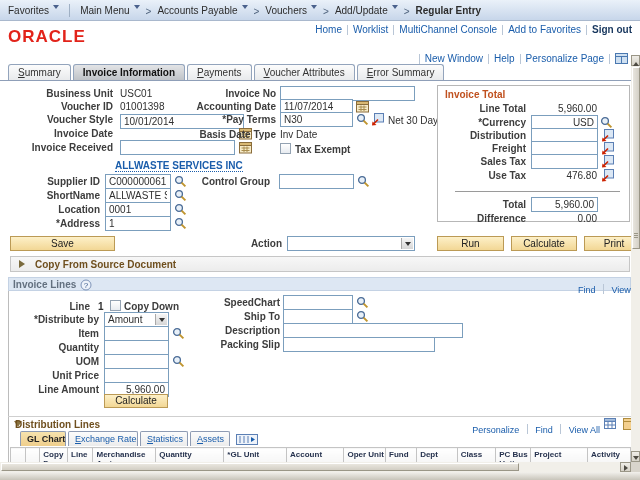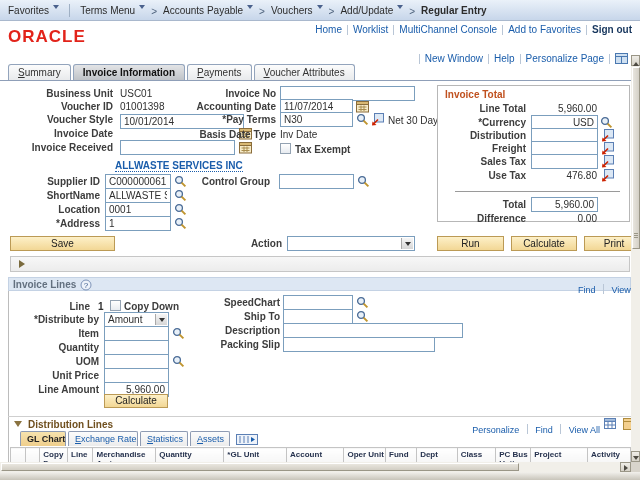--- a/index.html
+++ b/index.html
@@ -68,21 +68,21 @@
   #bottom-strip { left:0; top:472px; width:640px; height:8px; background:linear-gradient(#f2f0ec,#c8c4ba); }
   a { text-decoration:none; }
   .u-dot { border-bottom:1px dotted #1a5dab; }
 </style>
 </head>
 <body>
 
 <div id="bcbar" class="abs">
   <span class="bc-item"><span>Favorites</span><span class="tri-menu"></span></span>
   <span class="bc-div"></span>
-  <span class="bc-item"><span>Terms Menu</span><span class="tri-menu"></span></span>
+  <span class="bc-item"><span>Main Menu</span><span class="tri-menu"></span></span>
   <span class="bc-sep"></span>
   <span class="bc-item"><span>Accounts Payable</span><span class="tri-menu"></span></span>
   <span class="bc-sep"></span>
   <span class="bc-item"><span>Vouchers</span><span class="tri-menu"></span></span>
   <span class="bc-sep"></span>
   <span class="bc-item"><span>Add/Update</span><span class="tri-menu"></span></span>
   <span class="bc-sep"></span>
   <span class="bc-item" style="font-weight:bold">Regular Entry</span>
 </div>
 
@@ -113,20 +113,21 @@
         <line x1="0.5" y1="3.5" x2="12.5" y2="3.5" stroke="#4a78b0"></line>
         <line x1="6.5" y1="3.5" x2="6.5" y2="10.5" stroke="#4a78b0"></line>
       </svg></span>
 </div>
 
 <div id="tabbar" class="abs">
   <div class="tab acc">Summary</div>
   <div class="tab active">Invoice Information</div>
   <div class="tab acc">Payments</div>
   <div class="tab acc">Voucher Attributes</div>
+  <div class="tab acc">Error Summary</div>
 </div>
 <div id="tabline" class="abs"></div>
 
 <div class="lbl" style="left:0;width:113px;top:88px">Business Unit</div>
 <div class="val" style="left:120px;top:88px">USC01</div>
 
 <div class="lbl" style="left:0;width:113px;top:101px">Voucher ID</div>
 <div class="val" style="left:120px;top:101px">01001398</div>
 
 <div class="lbl" style="left:0;width:113px;top:114px">Voucher Style</div>
@@ -282,20 +283,21 @@
 <div class="sel" style="left:287px;top:236px;width:128px">
   <span></span>
   <span class="sel-btn"></span><span class="sel-tri"></span>
 </div>
 <button class="btn" style="left:437px;top:236px;width:67px">Run</button>
 <button class="btn" style="left:511px;top:236px;width:66px">Calculate</button>
 <button class="btn" style="left:584px;top:236px;width:60px">Print</button>
 
 <div id="copysrc" class="abs">
   <span class="tri-r" style="left:8px;top:3px"></span>
+  <span class="sec-title" style="left:24px;top:2px">Copy From Source Document</span>
 </div>
 
 <div id="il-groupborder" class="abs"></div>
 <div id="il-hdr" class="abs"></div>
 <div class="abs" style="left:13px;top:279px;font-size:10px;font-weight:bold;color:#63707f">Invoice Lines</div>
 <span class="icon" style="left:80px;top:279px"><svg width="12" height="12" viewBox="0 0 12 12">
       <circle cx="6" cy="6" r="5" fill="#eef3fa" stroke="#7e94b8"></circle>
       <text x="6" y="9" font-size="8" font-family="sans-serif" fill="#3a5a8c" text-anchor="middle">?</text>
     </svg></span>
 <div class="abs" style="left:578px;top:279px;width:53px;overflow:hidden;white-space:nowrap">
@@ -355,21 +357,21 @@
     </svg></span>
 
 <div class="lbl" style="left:152px;width:128px;top:325px">Description</div>
 <input class="inp" style="left: 283px; top: 323px; width: 180px;" readonly="" value="">
 
 <div class="lbl" style="left:152px;width:128px;top:339px">Packing Slip</div>
 <input class="inp" style="left: 283px; top: 337px; width: 152px;" readonly="" value="">
 
 <div id="dist-topline" class="abs"></div>
 <span class="tri-d" style="left:14px;top:421px"></span>
-<div class="sec-title" style="left:28px;top:419px">Distribution Lines</div>
+<div class="sec-title" style="left:15px;top:419px">Distribution Lines</div>
 <div class="abs" style="left:455px;top:419px;width:145px;text-align:right;white-space:nowrap">
   <a class="link" style="font-size:9px">Personalize</a>
   <span class="pipe" style="margin:0 3px"></span>
   <a class="link" style="font-size:9px">Find</a>
   <span class="pipe" style="margin:0 3px"></span>
   <a class="link" style="font-size:9px">View All</a>
 </div>
 <span class="icon" style="left:604px;top:418px"><svg width="13" height="12" viewBox="0 0 13 12">
       <rect x="0.5" y="0.5" width="11" height="10" fill="#fff" stroke="#5b7fb4"></rect>
       <line x1="0.5" y1="3.5" x2="11.5" y2="3.5" stroke="#5b7fb4"></line>

